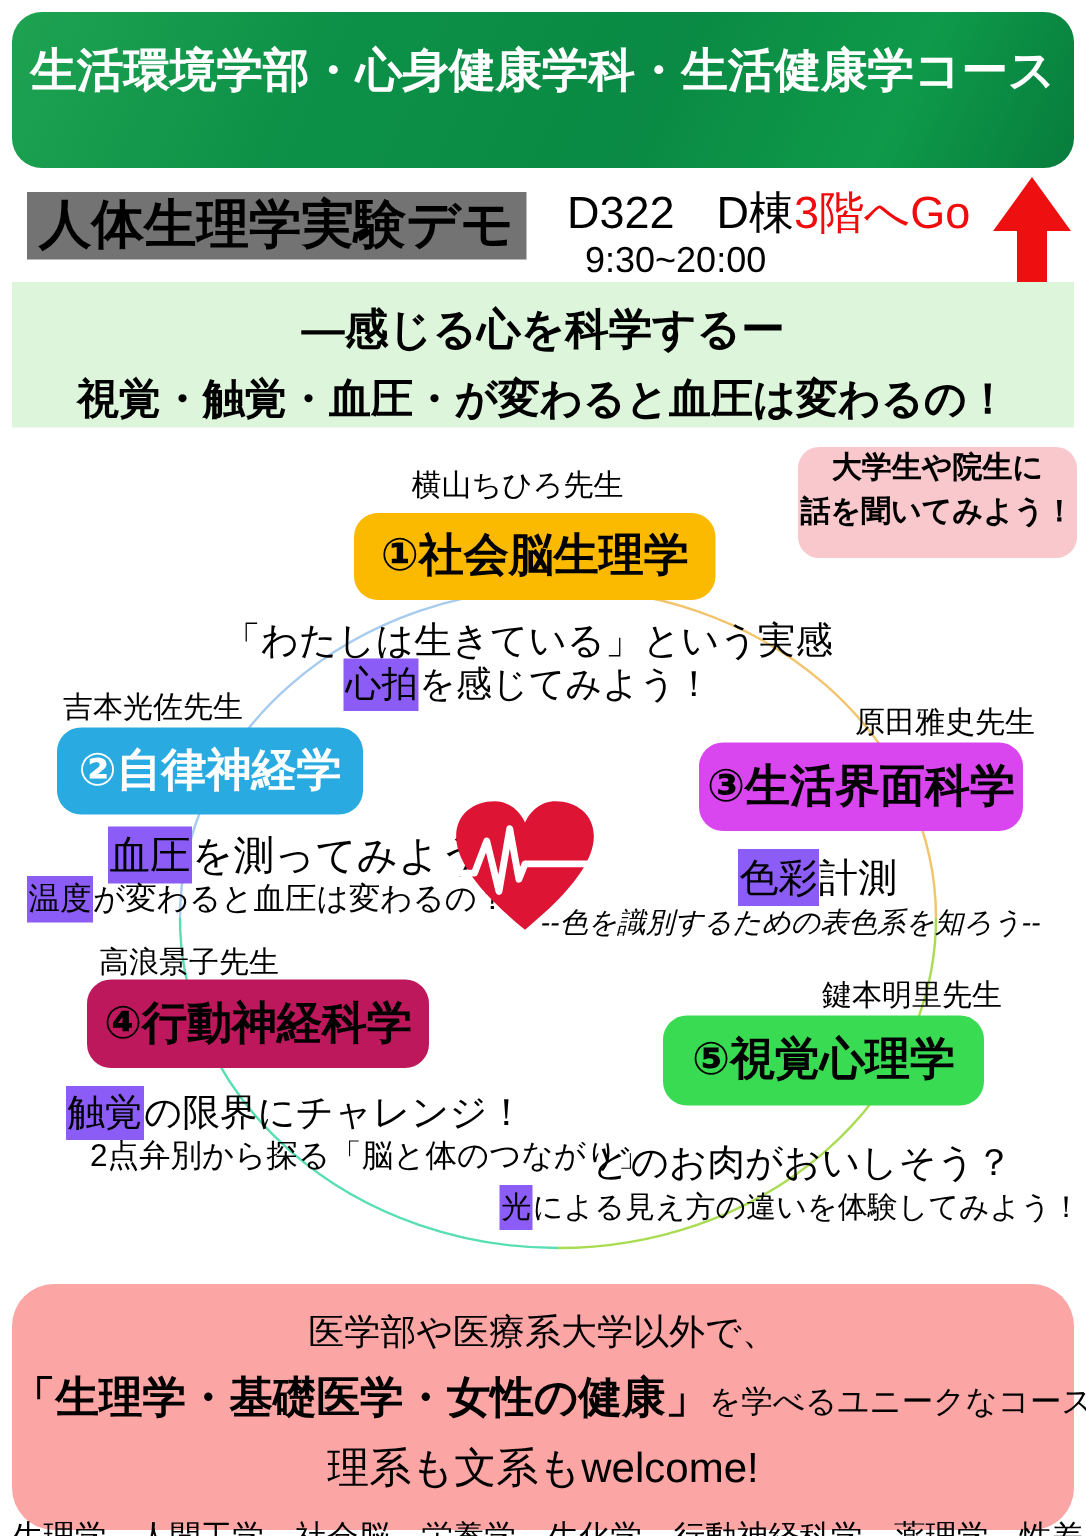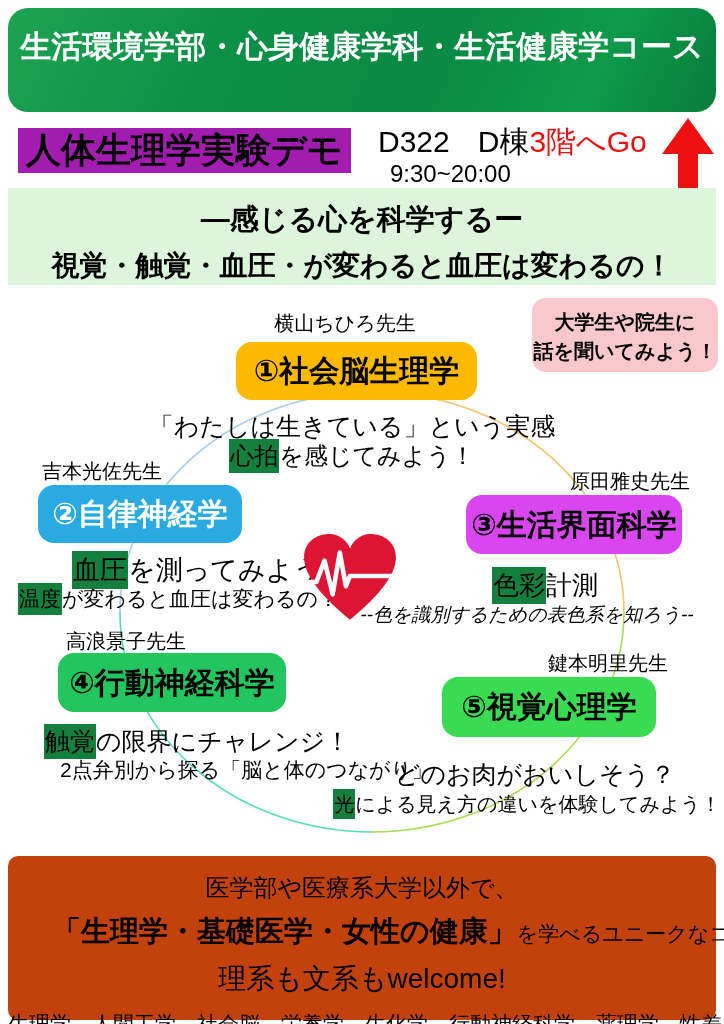--- a/index.html
+++ b/index.html
@@ -16,21 +16,21 @@
   .banner {
     left: 8px; top: 8px; width: 708px; height: 104px;
     background: linear-gradient(115deg, #1ea352 0%, #0c9047 30%, #0a8a44 60%, #0e9a4a 82%, #077c3c 100%);
     border-radius: 20px; color: #ffffff; text-align: center;
   }
   .banner-title { margin-top: 18px; font-size: 31px; font-weight: bold; letter-spacing: 0px; }
   .banner-sub { margin-top: 8px; font-size: 23px; letter-spacing: 2px; }
 
   
   .demo-title {
-    left: 18px; top: 128px; background: #a21caf; color: #000;
+    left: 18px; top: 128px; background: #737373; color: #000;
     font-size: 35px; font-weight: bold; padding: 3px 8px; line-height: 1.1;
   }
   .room-line { left: 378px; top: 122px; font-size: 30px; color: #000; }
   .room-line .sp { display: inline-block; width: 28px; }
   .floor-red { color: #F00C0C; }
   .time-line { left: 390px; top: 160px; font-size: 24px; color: #000; }
   .up-arrow { left: 662px; top: 118px; }
 
   
   .tagline {
@@ -38,34 +38,33 @@
     background: #DDF5DB; color: #000; text-align: center;
   }
   .tagline-1 { margin-top: 12px; font-size: 29px; font-weight: bold; }
   .tagline-2 { margin-top: 7px; font-size: 28px; font-weight: bold; }
 
   
   .callout {
     left: 532px; top: 298px; width: 186px; height: 74px;
     background: #F8C8CD; border-radius: 14px; color: #000;
     text-align: center; font-size: 20px; font-weight: bold; line-height: 1.45;
-    padding-top: 10px;
   }
 
   
   .ring { left: 0; top: 0; width: 724px; height: 1024px; pointer-events: none; }
 
   
   .topic-box {
     border-radius: 16px; text-align: center;
     font-weight: bold; font-size: 30px; line-height: 1;
     display: flex; align-items: center; justify-content: center;
   }
   .teacher { font-size: 20px; color: #000; }
-  .hl { background: #15803d; padding: 4px 1px; font-family: Liberation Serif, serif; }
+  .hl { background: #8b5cf6; padding: 4px 1px; }
 
   .t1-teacher { left: 245px; top: 310px; width: 200px; }
   .t1-box { left: 236px; top: 342px; width: 241px; height: 58px; }
   .t1-line1 { left: 92px; top: 410px; width: 520px; font-size: 25px; color:#000; }
   .t1-line2 { left: 92px; top: 440px; width: 520px; font-size: 24px; color:#000; }
 
   .t2-teacher { left: 42px; top: 458px; width: 200px; text-align: left; }
   .t2-box { left: 38px; top: 485px; width: 204px; height: 58px; }
   .t2-line1 { left: 72px; top: 552px; font-size: 27px; color:#000; }
   .t2-line2 { left: 18px; top: 585px; font-size: 21px; color:#000; }
@@ -83,25 +82,25 @@
   .t5-teacher { left: 518px; top: 650px; width: 180px; }
   .t5-box { left: 442px; top: 677px; width: 214px; height: 60px; }
   .t5-line1 { left: 380px; top: 758px; width: 310px; font-size: 25px; color:#000; }
   .t5-line2 { left: 330px; top: 791px; width: 394px; font-size: 20px; color:#000; }
 
   .heart-wrap { left: 299px; top: 532px; width: 102px; height: 94px; }
 
   
   .footer {
     left: 8px; top: 856px; width: 708px; height: 164px;
-    background: #c2410c; border-radius: 10px; color: #000; text-align: center;
+    background: #fca5a5; border-radius: 28px; color: #000; text-align: center;
   }
   .footer-1 { margin-top: 16px; font-size: 24px; }
   .footer-2 { margin-top: 8px; font-size: 21px; white-space: nowrap; }
-  .footer-2 .big { font-size: 29px; font-weight: bold; margin-left: 44px; }
+  .footer-2 .big { font-size: 29px; font-weight: bold; }
   .footer-3 { margin-top: 8px; font-size: 28px; }
   .footer-4 { margin-top: 12px; font-size: 21px; white-space: nowrap; }
 </style>
 </head>
 <body>
 
 <svg class="abs ring" viewBox="0 0 724 1024" xmlns="http://www.w3.org/2000/svg">
   <path d="M 372 392 A 252 220 0 0 0 120 612" fill="none" stroke-width="1.6" stroke="#A6CBEE"></path>
   <path d="M 372 392 A 252 220 0 0 1 624 612" fill="none" stroke-width="1.6" stroke="#F2C46D"></path>
   <path d="M 120 612 A 252 220 0 0 0 372 832" fill="none" stroke-width="1.6" stroke="#58DFB0"></path>
@@ -159,21 +158,21 @@
 <div class="abs teacher center nowrap t3-teacher">原田雅史先生</div>
 <div class="abs topic-box t3-box" style="background-color: #d946ef; color: rgb(0, 0, 0);">
   <span>③生活界面科学</span>
 </div>
 <div class="abs center nowrap t3-line1">
   <span class="hl">色彩</span><span>計測</span>
 </div>
 <div class="abs center nowrap t3-line2">--色を識別するための表色系を知ろう--</div>
 
 <div class="abs teacher nowrap t4-teacher">高浪景子先生</div>
-<div class="abs topic-box t4-box" style="background-color: #22c55e; color: rgb(0, 0, 0);">
+<div class="abs topic-box t4-box" style="background-color: #be185d; color: rgb(0, 0, 0);">
   <span>④行動神経科学</span>
 </div>
 <div class="abs nowrap t4-line1">
   <span class="hl">触覚</span><span>の限界にチャレンジ！</span>
 </div>
 <div class="abs nowrap t4-line2">2点弁別から探る「脳と体のつながり」</div>
 
 <div class="abs teacher center nowrap t5-teacher">鍵本明里先生</div>
 <div class="abs topic-box t5-box" style="background-color: rgb(56, 219, 82); color: rgb(0, 0, 0);">
   <span>⑤視覚心理学</span>

